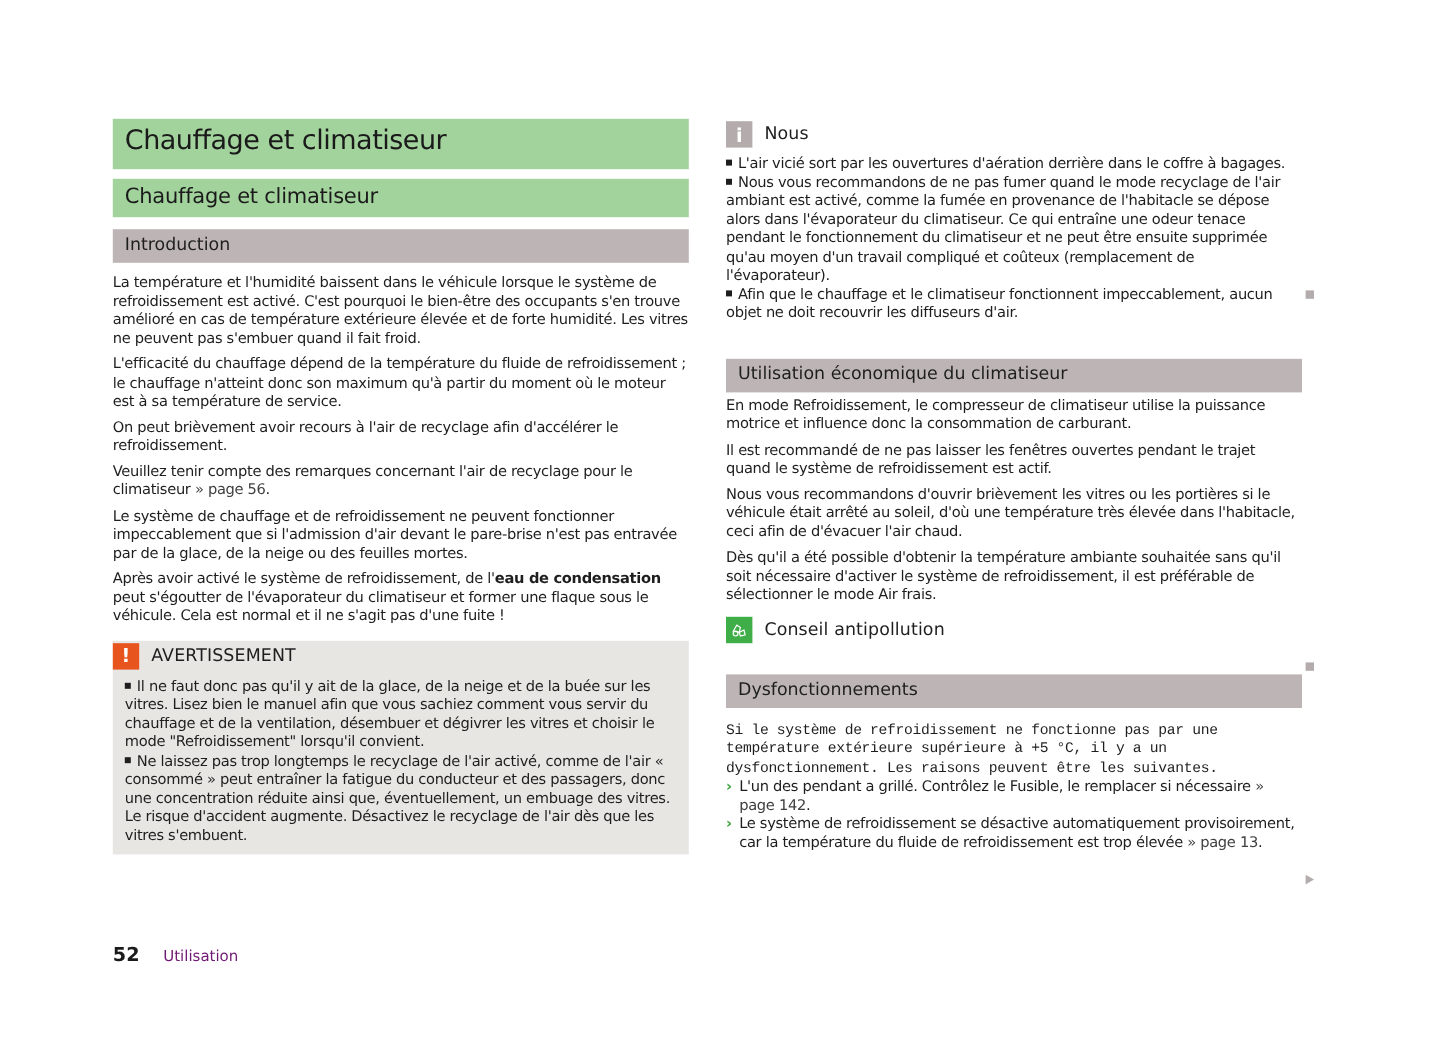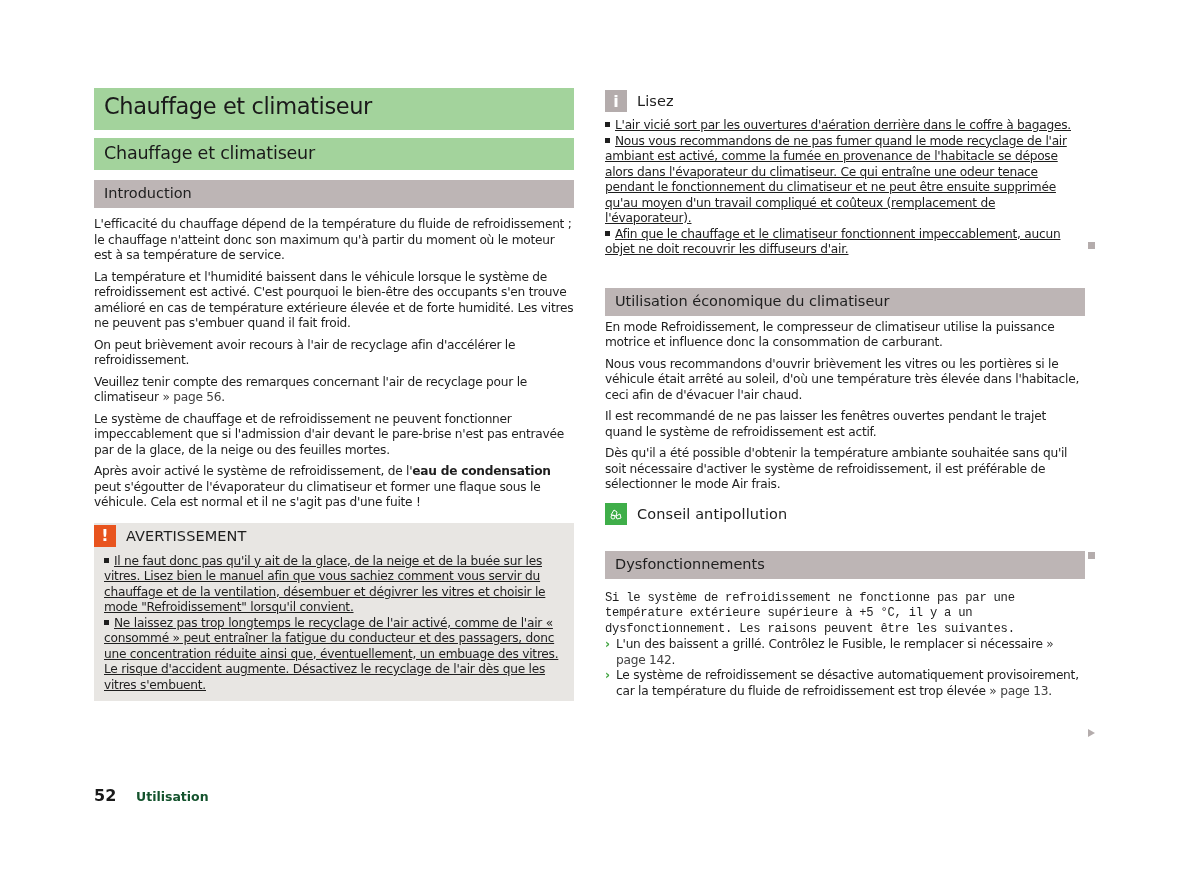--- a/index.html
+++ b/index.html
@@ -1,21 +1,21 @@
 <!DOCTYPE html>
 <html><head>
   <meta charset="utf-8">
   <style>
     html, body { margin: 0; padding: 0; }
     body {
       width: 1200px; height: 876px; background: #ffffff; position: relative; overflow: hidden;
       font-family: "DejaVu Sans", "Liberation Sans", sans-serif;
       color: #1e1e1e;
     }
-    .col { position: absolute; top: 88px; }
+    .col { position: absolute; top: 99px; }
     .col-left { left: 94px; width: 480px; }
     .col-right { left: 605px; width: 480px; }
 
     .h1 {
       background: #a3d39c; height: 42px; box-sizing: border-box;
       padding: 5px 10px 0 10px; font-size: 22.5px; letter-spacing: -0.4px; color: #1a1a1a;
       margin-bottom: 8px;
     }
     .h2 {
       background: #a3d39c; height: 32px; box-sizing: border-box;
@@ -41,48 +41,48 @@
     .warn .note-head { margin-left: -10px; }
     .icon-box {
       width: 22px; height: 22px; display: flex; align-items: center; justify-content: center;
       color: #fff; font-weight: bold; font-size: 16px;
     }
     .icon-warn { background: #e8541e; }
     .icon-info { background: #b4acac; }
     .icon-eco { background: #3fae49; }
     .note-title { font-size: 14.5px; letter-spacing: 0.1px; }
     .bullet-text { font-size: 12.2px; line-height: 15.5px; letter-spacing: -0.25px; }
-    .bullet-item { margin: 0; text-decoration: underline; }
+    .bullet-item { margin: 0; }
     .sq {
       display: inline-block; width: 5px; height: 5px; background: #1e1e1e;
       vertical-align: middle; margin-right: 5px; position: relative; top: -1px;
     }
     .end-mark {
       position: absolute; width: 7px; height: 7px; background: #b4acac;
     }
     .arrow-mark {
       position: absolute; width: 0; height: 0;
       border-left: 7px solid #b4acac; border-top: 4px solid transparent; border-bottom: 4px solid transparent;
     }
     .list-item { position: relative; padding-left: 11px; margin: 0; }
     .chev { position: absolute; left: 0; top: 0; color: #3ea33e; font-weight: bold; }
     .footer-num { position: absolute; left: 94px; top: 786px; font-size: 16px; font-weight: bold; color: #1a1a1a; }
-    .footer-label { position: absolute; left: 136px; top: 789px; font-size: 12.5px; font-weight: bold; color: #14532d; }
+    .footer-label { position: absolute; left: 136px; top: 789px; font-size: 12.5px; font-weight: normal; color: #701a75; }
   </style>
 </head>
 <body>
 
 <div class="col col-left">
   <div class="h1">Chauffage et climatiseur</div>
   <div class="h2">Chauffage et climatiseur</div>
   <div class="h3">Introduction</div>
 
   <div style="margin-top:9px;">
+    <p class="body">La température et l'humidité baissent dans le véhicule lorsque le système de refroidissement est activé. C'est pourquoi le bien-être des occupants s'en trouve amélioré en cas de température extérieure élevée et de forte humidité. Les vitres ne peuvent pas s'embuer quand il fait froid.</p>
     <p class="body">L'efficacité du chauffage dépend de la température du fluide de refroidissement ; le chauffage n'atteint donc son maximum qu'à partir du moment où le moteur est à sa température de service.</p>
-    <p class="body">La température et l'humidité baissent dans le véhicule lorsque le système de refroidissement est activé. C'est pourquoi le bien-être des occupants s'en trouve amélioré en cas de température extérieure élevée et de forte humidité. Les vitres ne peuvent pas s'embuer quand il fait froid.</p>
     <p class="body">On peut brièvement avoir recours à l'air de recyclage afin d'accélérer le refroidissement.</p>
     <p class="body"><span>Veuillez tenir compte des remarques concernant l'air de recyclage pour le climatiseur </span><span class="link">» page 56</span><span>.</span></p>
     <p class="body">Le système de chauffage et de refroidissement ne peuvent fonctionner impeccablement que si l'admission d'air devant le pare-brise n'est pas entravée par de la glace, de la neige ou des feuilles mortes.</p>
     <p class="body"><span>Après avoir activé le système de refroidissement, de l'</span><span class="bold">eau de condensation</span><span> peut s'égoutter de l'évaporateur du climatiseur et former une flaque sous le véhicule. Cela est normal et il ne s'agit pas d'une fuite !</span></p>
   </div>
 
   <div class="warn">
     <div class="note-head">
       <span class="icon-box icon-warn">!</span>
       <span class="note-title">AVERTISSEMENT</span>
@@ -91,34 +91,34 @@
       <p class="bullet-item"><span class="sq"></span><span>Il ne faut donc pas qu'il y ait de la glace, de la neige et de la buée sur les vitres. Lisez bien le manuel afin que vous sachiez comment vous servir du chauffage et de la ventilation, désembuer et dégivrer les vitres et choisir le mode "Refroidissement" lorsqu'il convient.</span></p>
       <p class="bullet-item"><span class="sq"></span><span>Ne laissez pas trop longtemps le recyclage de l'air activé, comme de l'air « consommé » peut entraîner la fatigue du conducteur et des passagers, donc une concentration réduite ainsi que, éventuellement, un embuage des vitres. Le risque d'accident augmente. Désactivez le recyclage de l'air dès que les vitres s'embuent.</span></p>
     </div>
   </div>
 </div>
 
 <div class="col col-right">
   <div>
     <div class="note-head">
       <span class="icon-box icon-info">i</span>
-      <span class="note-title">Lisez</span>
+      <span class="note-title">Nous</span>
     </div>
     <div class="bullet-text" style="margin-top:4px;">
       <p class="bullet-item"><span class="sq"></span><span>L'air vicié sort par les ouvertures d'aération derrière dans le coffre à bagages.</span></p>
       <p class="bullet-item"><span class="sq"></span><span>Nous vous recommandons de ne pas fumer quand le mode recyclage de l'air ambiant est activé, comme la fumée en provenance de l'habitacle se dépose alors dans l'évaporateur du climatiseur. Ce qui entraîne une odeur tenace pendant le fonctionnement du climatiseur et ne peut être ensuite supprimée qu'au moyen d'un travail compliqué et coûteux (remplacement de l'évaporateur).</span></p>
       <p class="bullet-item"><span class="sq"></span><span>Afin que le chauffage et le climatiseur fonctionnent impeccablement, aucun objet ne doit recouvrir les diffuseurs d'air.</span></p>
     </div>
   </div>
 
   <div class="h3" style="margin-top:30px;">Utilisation économique du climatiseur</div>
   <div style="margin-top:4px;">
     <p class="body">En mode Refroidissement, le compresseur de climatiseur utilise la puissance motrice et influence donc la consommation de carburant.</p>
+    <p class="body">Il est recommandé de ne pas laisser les fenêtres ouvertes pendant le trajet quand le système de refroidissement est actif.</p>
     <p class="body">Nous vous recommandons d'ouvrir brièvement les vitres ou les portières si le véhicule était arrêté au soleil, d'où une température très élevée dans l'habitacle, ceci afin de d'évacuer l'air chaud.</p>
-    <p class="body">Il est recommandé de ne pas laisser les fenêtres ouvertes pendant le trajet quand le système de refroidissement est actif.</p>
     <p class="body">Dès qu'il a été possible d'obtenir la température ambiante souhaitée sans qu'il soit nécessaire d'activer le système de refroidissement, il est préférable de sélectionner le mode Air frais.</p>
   </div>
 
   <div style="margin-top:8px;text-align:center;">
     <div class="note-head">
       <span class="icon-box icon-eco">
         <svg width="16" height="16" viewBox="0 0 16 16">
             <g fill="none" stroke="#ffffff" stroke-width="1">
               <path d="M3 9 L6 4 L9 6 L8 10 Z"></path>
               <path d="M8 10 L12 8 L13 12 L9 13 Z"></path>
@@ -126,21 +126,21 @@
             </g>
           </svg>
       </span>
       <span class="note-title">Conseil antipollution</span>
     </div>
   </div>
 
   <div class="h3" style="margin-top:24px;">Dysfonctionnements</div>
   <div style="margin-top:12px;">
     <p class="body" style="margin:0;font-family:Liberation Mono, monospace;">Si le système de refroidissement ne fonctionne pas par une température extérieure supérieure à +5 °C, il y a un dysfonctionnement. Les raisons peuvent être les suivantes.</p>
-    <p class="body list-item" style="margin:0;"><span class="chev">›</span><span>L'un des baissent a grillé. Contrôlez le Fusible, le remplacer si nécessaire </span><span class="link">» page 142</span><span>.</span></p>
+    <p class="body list-item" style="margin:0;"><span class="chev">›</span><span>L'un des pendant a grillé. Contrôlez le Fusible, le remplacer si nécessaire </span><span class="link">» page 142</span><span>.</span></p>
     <p class="body list-item" style="margin:0;"><span class="chev">›</span><span>Le système de refroidissement se désactive automatiquement provisoirement, car la température du fluide de refroidissement est trop élevée </span><span class="link">» page 13</span><span>.</span></p>
   </div>
 </div>
 
 <div class="end-mark" style="left:1088px; top:242px;"></div>
 <div class="end-mark" style="left:1088px; top:552px;"></div>
 <div class="arrow-mark" style="left:1088px; top:729px;"></div>
 
 <div class="footer-num">52</div>
 <div class="footer-label">Utilisation</div>

